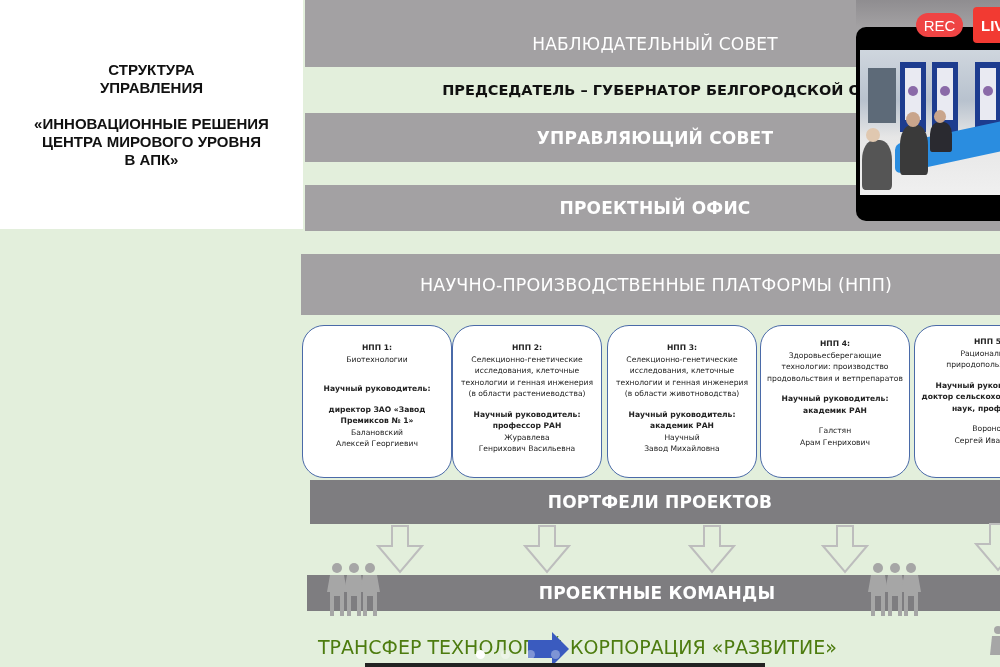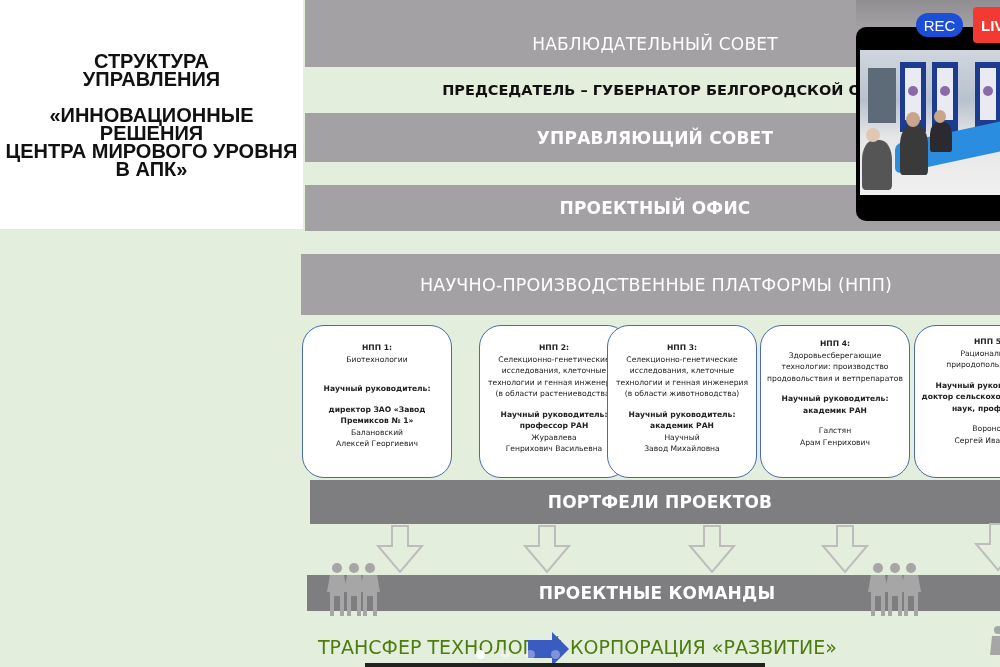--- a/index.html
+++ b/index.html
@@ -5,21 +5,21 @@
     html, body { margin:0; padding:0; }
     body {
       width:1000px; height:667px; overflow:hidden; position:relative;
       background:#e3efdc;
       font-family:"Liberation Sans", sans-serif;
     }
     .left-panel {
       position:absolute; left:0; top:0; width:303px; height:229px;
       background:#ffffff;
       display:flex; flex-direction:column; align-items:center; justify-content:center;
-      text-align:center; font-weight:bold; font-size:20px; line-height:18px; color:#111;
+      text-align:center; font-weight:bold; font-size:15px; line-height:18px; color:#111;
     }
     .left-panel .gap { height:18px; }
     .band {
       position:absolute; background:#a3a1a3; color:#fff;
       font-family:"DejaVu Sans", sans-serif; font-weight:bold;
       display:flex; align-items:center; justify-content:center;
       font-size:17px; letter-spacing:0.2px;
     }
     .band.dark { background:#7e7d80; }
     #band-nabl { left:305px; top:0; width:700px; height:67px; font-weight:normal; padding-top:20px; box-sizing:border-box; }
@@ -68,21 +68,21 @@
       overflow:hidden;
     }
     .pillar { position:absolute; top:12px; width:26px; height:70px; background:#1d3c8f; }
     .pillar i { position:absolute; left:5px; top:6px; width:16px; height:52px; background:#e9eaf2; }
     .pillar b { position:absolute; left:8px; top:24px; width:10px; height:10px; border-radius:50%; background:#8a6aa8; }
     .table-blue { position:absolute; left:35px; top:78px; width:150px; height:30px; background:#2a8de0; transform:skewY(-12deg); border-radius:6px; }
     .person { position:absolute; border-radius:40% 40% 10% 10%; }
     .head { position:absolute; border-radius:50%; background:#c9a58c; }
     #rec {
       position:absolute; left:916px; top:13px; width:47px; height:24px; border-radius:12px;
-      background:#1d4ed8; color:#fff; font-size:15px; display:flex; align-items:center; justify-content:center;
+      background:#ef4444; color:#fff; font-size:15px; display:flex; align-items:center; justify-content:center;
     }
     #live {
       position:absolute; left:973px; top:7px; width:40px; height:36px; border-radius:4px;
       background:#f23a32; color:#fff; font-size:15px; font-weight:bold; display:flex; align-items:center; padding-left:8px; box-sizing:border-box;
     }
     #topbar-shade { position:absolute; left:856px; top:0; width:144px; height:27px; background:linear-gradient(180deg,#8f8d90,#a3a1a3); }
   </style>
 </head>
 <body>
 
@@ -105,21 +105,21 @@
   <div class="t">НПП 1:</div>
   <div>Биотехнологии</div>
   <div class="sp"></div>
     <div class="sp"></div>
   <div class="b">Научный руководитель:</div>
   <div class="sp"></div>
   <div class="b">директор ЗАО «Завод Премиксов № 1»</div>
   <div>Балановский</div>
   <div>Алексей Георгиевич</div>
 </div>
-<div class="card" style="left:479px;">
+<div class="card" style="left:452px;">
   <div class="t">НПП 2:</div>
   <div>Селекционно-генетические исследования, клеточные технологии и генная инженерия (в области растениеводства)</div>
   <div class="sp"></div>
   <div class="b">Научный руководитель:</div>
   <div class="b">профессор РАН</div>
   <div>Журавлева</div>
   <div>Генрихович Васильевна</div>
 </div>
 <div class="card" style="left:607px;">
   <div class="t">НПП 3:</div>

